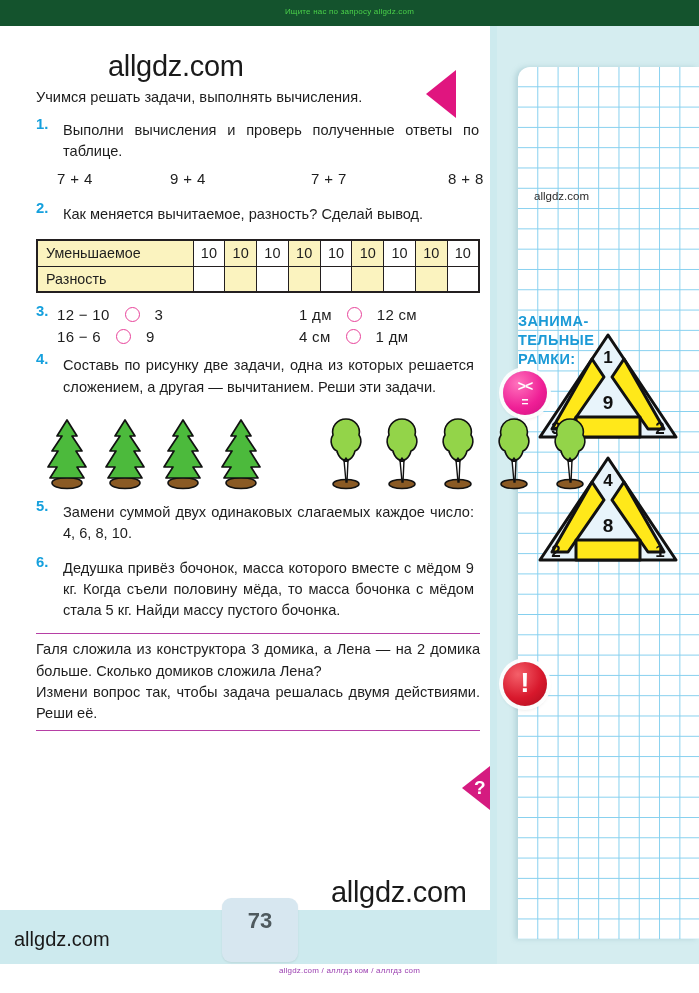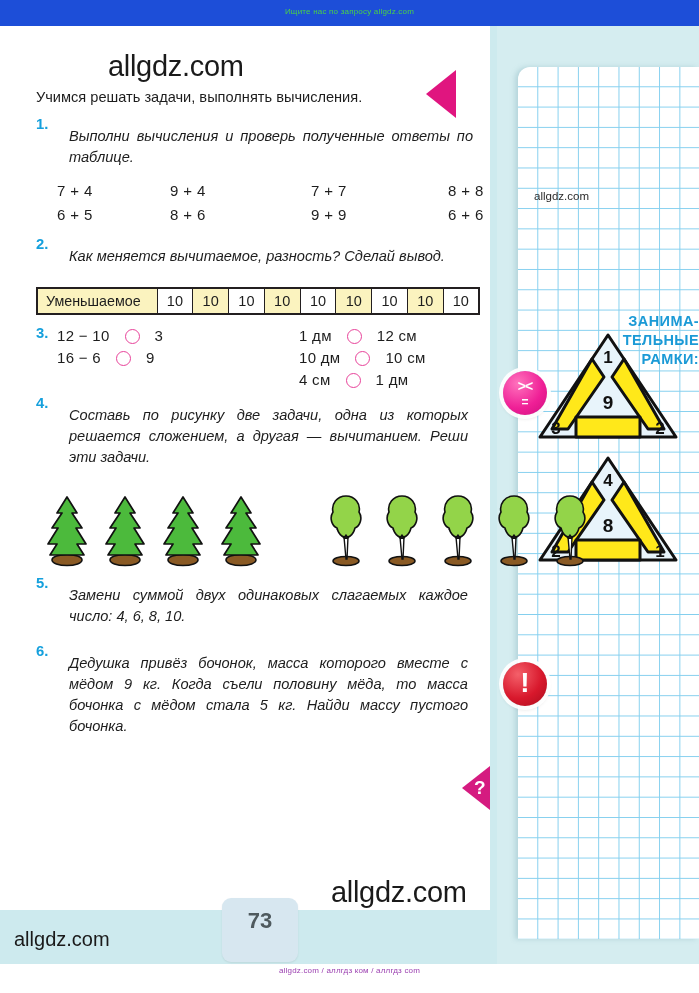--- a/index.html
+++ b/index.html
@@ -8,21 +8,21 @@
     width:699px; height:993px;
     background:#ffffff;
     font-family:"Liberation Sans", sans-serif;
     position:relative;
     overflow:hidden;
   }
 
   
   .top-strip{
     position:absolute; left:0; top:0; width:699px; height:26px;
-    background:#1d4ed8; text-align:center;
+    background:#14532d; text-align:center;
   }
   .top-strip .wm{
     display:inline-block; margin-top:7px;
     font-size:8px; color:#4ad04a; letter-spacing:.2px;
   }
 
   
   .right-panel{
     position:absolute; left:490px; top:26px; width:209px; height:938px;
     background:#cdeaee;
@@ -47,21 +47,21 @@
     background-size:20.3px 20.3px;
     background-position:-1px -1px;
     opacity:.85;
   }
   .sheet-wm{
     position:absolute; left:16px; top:123px;
     font-size:11.5px; color:#2b2b2b;
   }
   .sidebar-title{
     position:absolute; left:0; top:245px; width:181px;
-    text-align:right;
+    text-align:left;
     font-size:14.5px; font-weight:bold; color:#1b9ad6;
     letter-spacing:.4px; line-height:1.32;
   }
   .sidebar-title span{ display:block; }
 
   .tri-wrap{ position:absolute; left:0; width:181px; }
   .tri-wrap.one{ top:262px; }
   .tri-wrap.two{ top:385px; }
 
   
@@ -134,21 +134,21 @@
     margin:0 0 6px 0;
     width:436px;
   }
 
   .task{ display:flex; margin-bottom:2px; }
   .tnum{
     color:#15a0dd; font-weight:bold; font-size:14.8px;
     width:21px; flex:none;
   }
   .tbody{ flex:1; }
-  .tbody p{ margin:12px; text-align:justify; text-align-last:left;font-style:italic; }
+  .tbody p{ margin:6px; text-align:justify; text-align-last:left; }
 
   
   .expr-block{ margin-top:5px; margin-bottom:6px; }
   .expr-row{ display:flex; margin-bottom:2px; }
   .expr-row .cell{ width:107px; flex:none; font-size:15px; letter-spacing:.4px;}
   .expr-row .cell.c2{ padding-left:6px; }
   .expr-row .cell.c3{ padding-left:40px; }
   .expr-row .cell.c4{ padding-left:70px; }
 
   
@@ -164,21 +164,21 @@
     height:26px;
     text-align:center;
     font-size:14.5px;
     color:#1d1d1d;
   }
   table.calc td.hdr{
     background:#fbf3bf;
     text-align:left;
     padding-left:8px;
     font-size:14.3px;
-    width:120px;
+    width:156px;
   }
   table.calc td.yl{ background:#fbf3bf; }
   table.calc td.wh{ background:#ffffff; }
 
   
   .cmp-grid{ display:flex; margin-top:2px; }
   .cmp-col{ width:206px; }
   .cmp-col.right{ padding-left:36px; }
   .cmp-row{
     display:flex; align-items:center; gap:15px;
@@ -311,26 +311,20 @@
     <div class="task">
       <div class="tnum">1.</div>
       <div class="tbody">
         <p>Выполни вычисления и проверь полученные ответы по таблице.</p>
         <div class="expr-block">
           <div class="expr-row">
             <span class="cell c1">7 + 4</span>
             <span class="cell c2">9 + 4</span>
             <span class="cell c3">7 + 7</span>
             <span class="cell c4">8 + 8</span>
-          </div>
-          <div class="expr-row">
-            <span class="cell c1">6 + 5</span>
-            <span class="cell c2">8 + 6</span>
-            <span class="cell c3">9 + 9</span>
-            <span class="cell c4">6 + 6</span>
           </div>
         </div>
       </div>
     </div>
 
     <div class="task">
       <div class="tnum">2.</div>
       <div class="tbody">
         <p>Как меняется вычитаемое, разность? Сделай вывод.</p>
       </div>
@@ -343,20 +337,32 @@
           <td class="hdr">Уменьшаемое</td>
           <td class="wh">10</td>
           <td class="yl">10</td>
           <td class="wh">10</td>
           <td class="yl">10</td>
           <td class="wh">10</td>
           <td class="yl">10</td>
           <td class="wh">10</td>
           <td class="yl">10</td>
           <td class="wh">10</td>
+        </tr>
+        <tr>
+          <td class="hdr">Разность</td>
+          <td class="wh"></td>
+          <td class="yl"></td>
+          <td class="wh"></td>
+          <td class="yl"></td>
+          <td class="wh"></td>
+          <td class="yl"></td>
+          <td class="wh"></td>
+          <td class="yl"></td>
+          <td class="wh"></td>
         </tr>
       </tbody>
         </table>
     </div>
 
     <div class="task">
       <div class="tnum">3.</div>
       <div class="tbody">
         <div class="cmp-grid">
           <div class="cmp-col">
@@ -371,25 +377,20 @@
               <span class="t">9</span>
             </div>
           </div>
           <div class="cmp-col right">
             <div class="cmp-row">
               <span class="t">1 дм</span>
               <span class="circ"></span>
               <span class="t">12 см</span>
             </div>
             <div class="cmp-row">
-              <span class="t">10 дм</span>
-              <span class="circ"></span>
-              <span class="t">10 см</span>
-            </div>
-            <div class="cmp-row">
               <span class="t">4 см</span>
               <span class="circ"></span>
               <span class="t">1 дм</span>
             </div>
           </div>
         </div>
       </div>
     </div>
 
     <div class="task">
@@ -459,20 +460,24 @@
       </div>
     </div>
 
     <div class="task">
       <div class="tnum">6.</div>
       <div class="tbody">
         <p>Дедушка привёз бочонок, масса которого вместе с мёдом 9 кг. Когда съели половину мёда, то масса бочонка с мёдом стала 5 кг. Найди массу пустого бочонка.</p>
       </div>
     </div>
 
+    <div class="boxed">
+      <p>Галя сложила из конструктора 3 домика, а Лена — на 2 домика больше. Сколько домиков сложила Лена?</p>
+      <p>Измени вопрос так, чтобы задача решалась двумя действиями. Реши её.</p>
+    </div>
 
   </div>
 
   <div class="wm-big2">allgdz.com</div>
 </div>
 
 <div class="footer-band"></div>
 <div class="footer-wm">allgdz.com</div>
 <div class="pagenum">73</div>
 <div class="bottom-wm">allgdz.com  /  аллгдз ком  /  аллгдз com</div>

